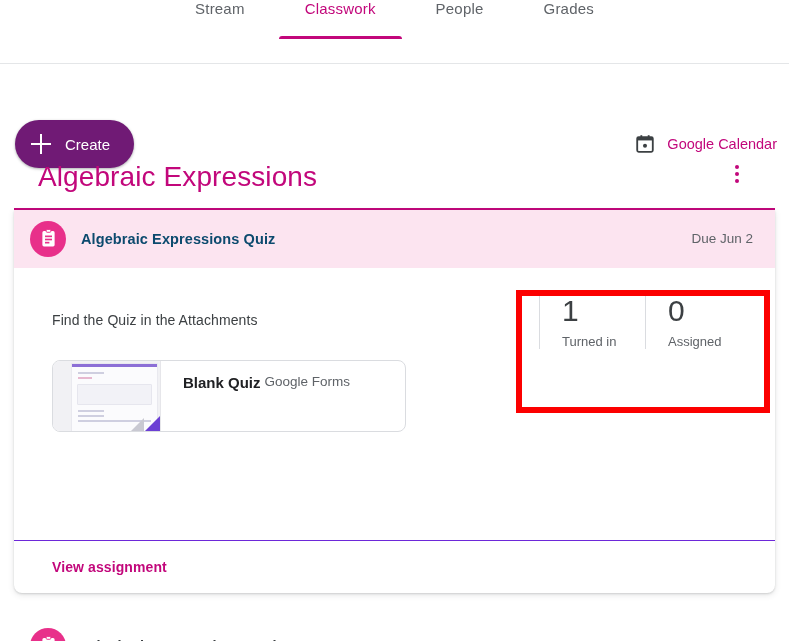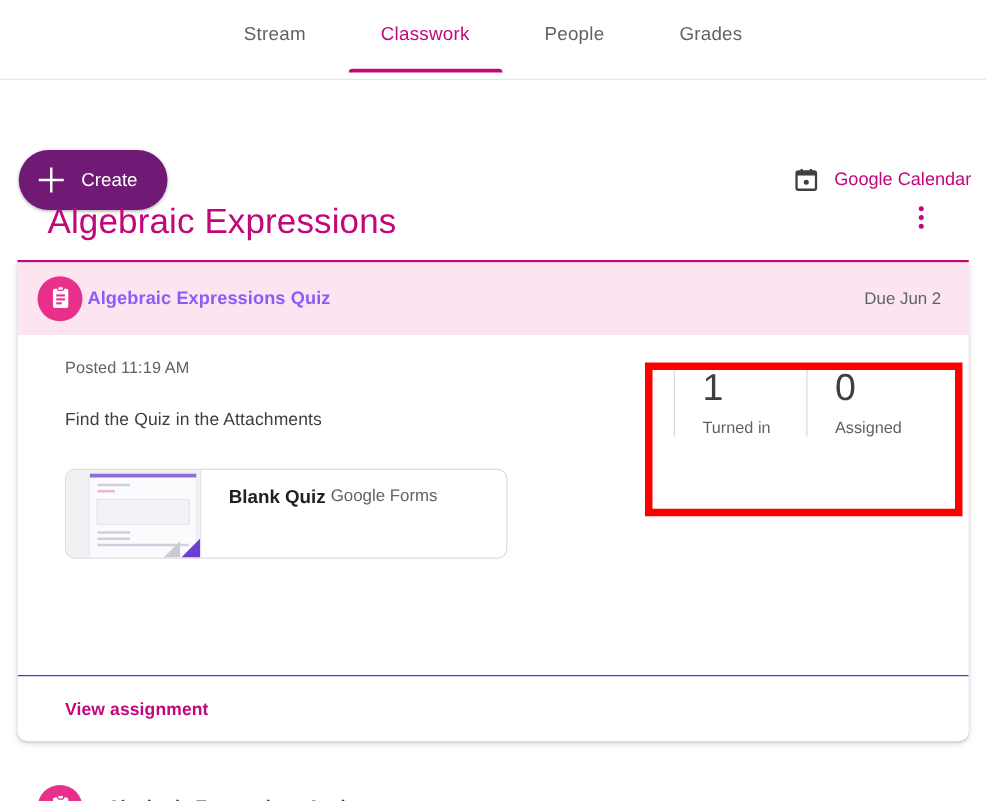--- a/index.html
+++ b/index.html
@@ -22,21 +22,20 @@
     height: 63px;
     border-bottom: 1px solid #e4e6e8;
     display: flex;
     align-items: flex-start;
     justify-content: center;
   }
   .tabs {
     display: flex;
     align-items: center;
     gap: 60px;
-    margin-top: 19px;
   }
   .tab {
     font-size: 15px;
     letter-spacing: .2px;
     color: #5f6368;
     cursor: pointer;
     position: relative;
     padding-bottom: 22px;
     user-select: none;
   }
@@ -172,23 +171,23 @@
   }
   .avatar {
     width: 36px; height: 36px;
     border-radius: 50%;
     background: #e8308a;
     display: flex; align-items: center; justify-content: center;
     flex: none;
   }
   .avatar svg { display: block; }
   .card-head-title {
-    margin-left: 4px;
+    margin-left: 15px;
     font-size: 14.5px;
-    color: #8b5cf6;
+    color: #0c4a6e;
     font-weight: bold;
     letter-spacing: .1px;
   }
   .card-head-due {
     margin-left: auto;
     font-size: 13.5px;
     color: #5f6368;
   }
 
   .card-body {
@@ -400,21 +399,20 @@
         <rect x="8" y="8.6" width="8" height="1.9" fill="#e8308a"></rect>
         <rect x="8" y="12.2" width="8" height="1.9" fill="#e8308a"></rect>
         <rect x="8" y="15.8" width="5" height="1.9" fill="#e8308a"></rect>
       </svg>
     </span>
     <span class="card-head-title">Algebraic Expressions Quiz</span>
     <span class="card-head-due">Due Jun 2</span>
   </div>
 
   <div class="card-body">
-    <div class="posted">Posted 11:19 AM</div>
     <div class="description">Find the Quiz in the Attachments</div>
 
     <div class="attachment">
       <div class="att-thumb">
         <div class="sheet">
           <div class="bar"></div>
           <div class="ln short"></div>
           <div class="ln pink"></div>
           <div class="block"></div>
           <div class="ln short"></div>

